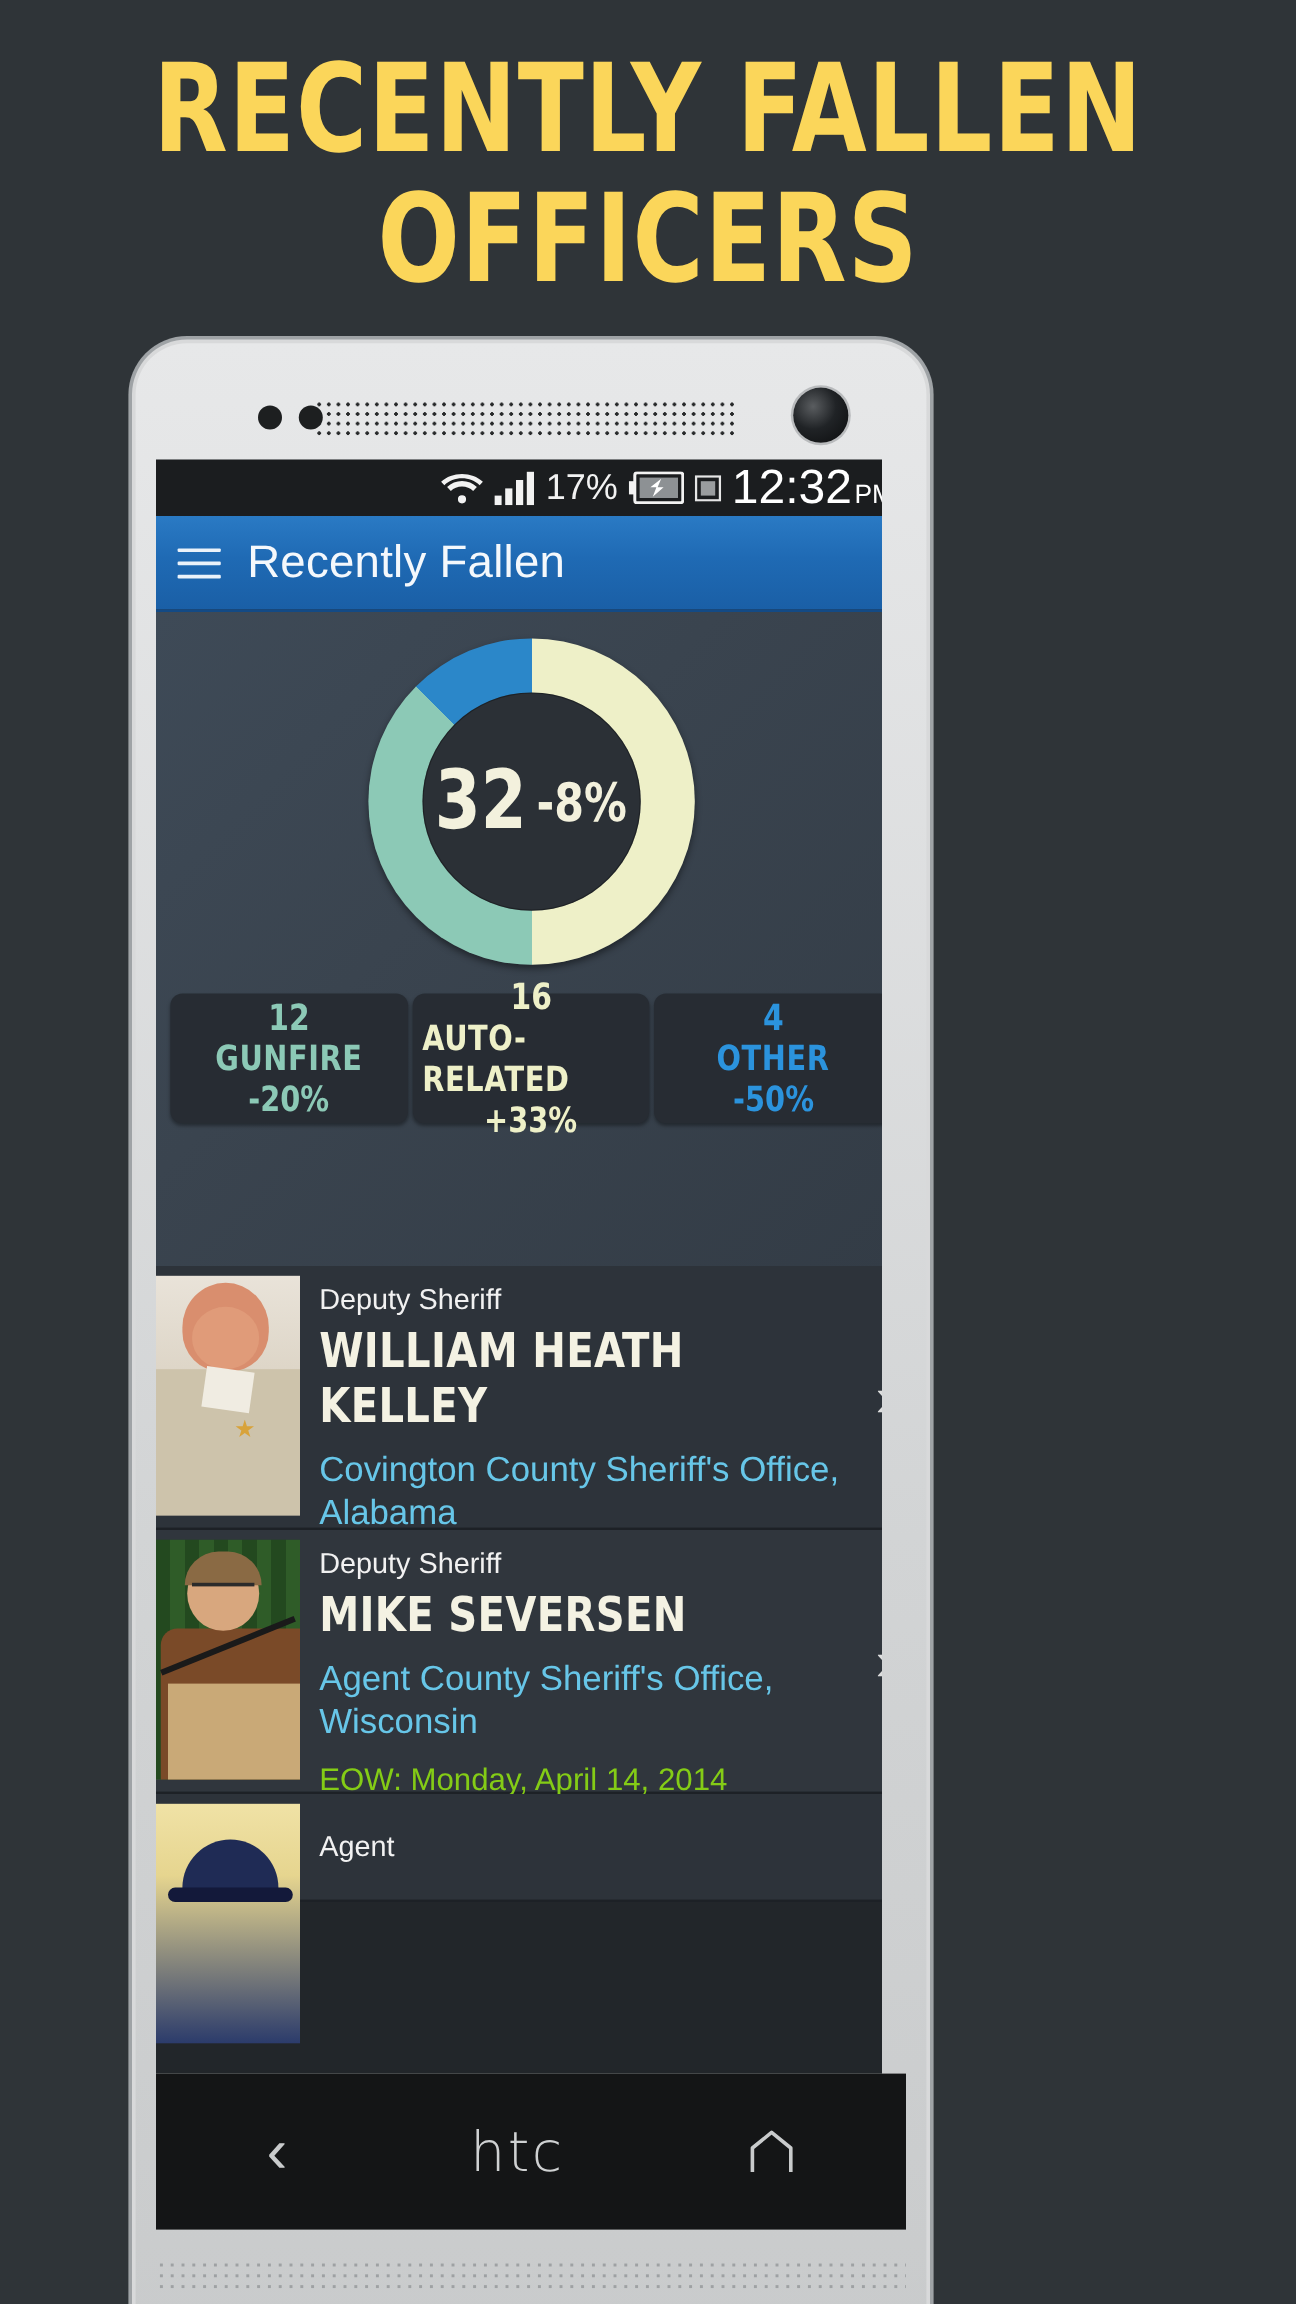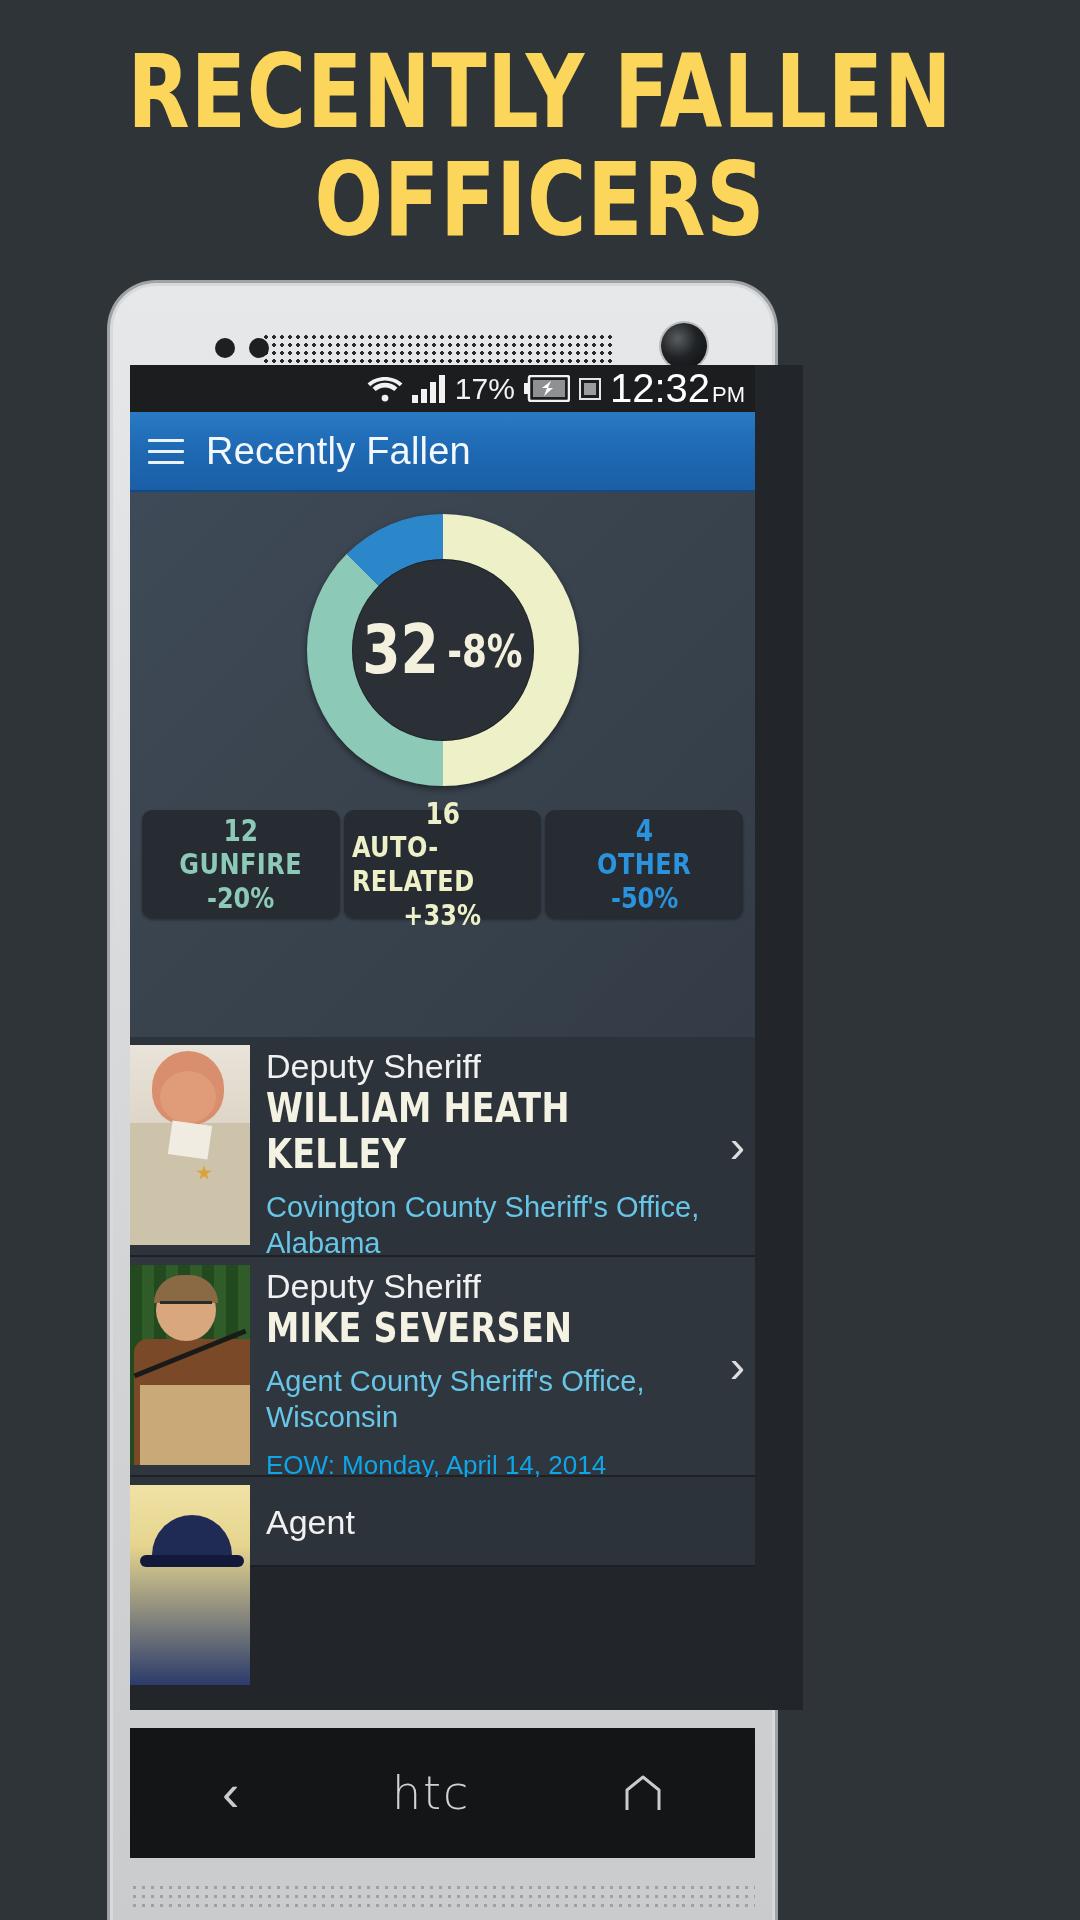--- a/index.html
+++ b/index.html
@@ -43,21 +43,21 @@
     background-size:8px 8px; opacity:.95;
   }
   .front-cam{
     position:absolute; right:68px; top:40px; width:46px; height:46px; border-radius:50%;
     background:radial-gradient(circle at 36% 34%, #5a5d60 0%, #202326 45%, #0b0c0d 100%);
     box-shadow:0 0 0 2px #b9bbbd;
   }
 
   
   .screen{
-    position:absolute; left:20px; top:82px; width:673px; height:1345px;
+    position:absolute; left:20px; top:100px; width:605px; height:1345px;
     background:#22262a; overflow:hidden;
   }
   .bezel-bottom{
     position:absolute; left:20px; top:1445px; width:625px; height:130px;
     background:#141516;
   }
   .navbar{
     position:absolute; left:0; top:0; width:625px; height:130px;
     display:flex; align-items:center; justify-content:space-between;
     padding:0 92px;
@@ -153,28 +153,28 @@
   
   .list{ position:absolute; left:0; top:672px; width:625px; height:673px; overflow:hidden; }
   .row{
     position:relative; display:flex; height:220px;
     background:#2d333a; border-bottom:2px solid #1d2126;
   }
   .row.alt{ background:#30363d; }
   .thumb{ width:120px; height:200px; margin:8px 0 0 0; flex:none; overflow:hidden; position:relative; }
   .thumb .img{ position:absolute; inset:0; }
   .row-body{ flex:1; padding:10px 44px 0 16px; position:relative; }
-  .rank{ color:#f1f1f1; font-size:34px; font-weight:400; line-height:38px; }
+  .rank{ color:#f1f1f1; font-size:24px; font-weight:400; line-height:38px; }
   .oname{
     color:#f4f2e3; font-size:40px; line-height:46px; font-weight:bold; letter-spacing:.3px;
     font-family:"DejaVu Sans Condensed","Liberation Sans Narrow","Liberation Sans", sans-serif;
     transform:scaleX(.93); transform-origin:left center;
   }
   .agency{ color:#67c6e8; font-size:29px; line-height:36px; margin-top:12px; }
-  .eow{ color:#0ea5e9; font-size:26px; line-height:32px; margin-top:14px; }
+  .eow{ color:#84cc16; font-size:26px; line-height:32px; margin-top:14px; }
   .chev{
     position:absolute; right:10px; top:50%; transform:translateY(-50%);
     color:#dddede; font-size:46px; font-weight:300;
   }
 
   
   .p1{ background:linear-gradient(180deg,#e9e3d9 0%, #ded6c8 38%, #cfc6b2 100%); }
   .p1 .head{ position:absolute; left:22px; top:6px; width:72px; height:74px; border-radius:50% 50% 45% 45%; background:#d98e6e; }
   .p1 .face{ position:absolute; left:30px; top:26px; width:56px; height:52px; border-radius:50%; background:#e09b79; }
   .p1 .shirt{ position:absolute; left:-6px; top:78px; width:140px; height:130px; background:#cdc3ab; }

